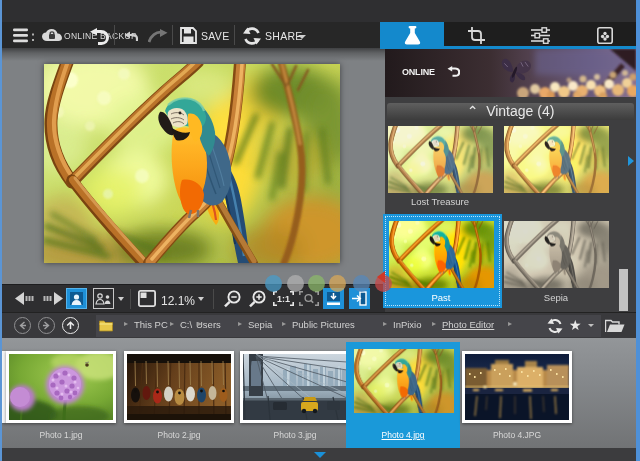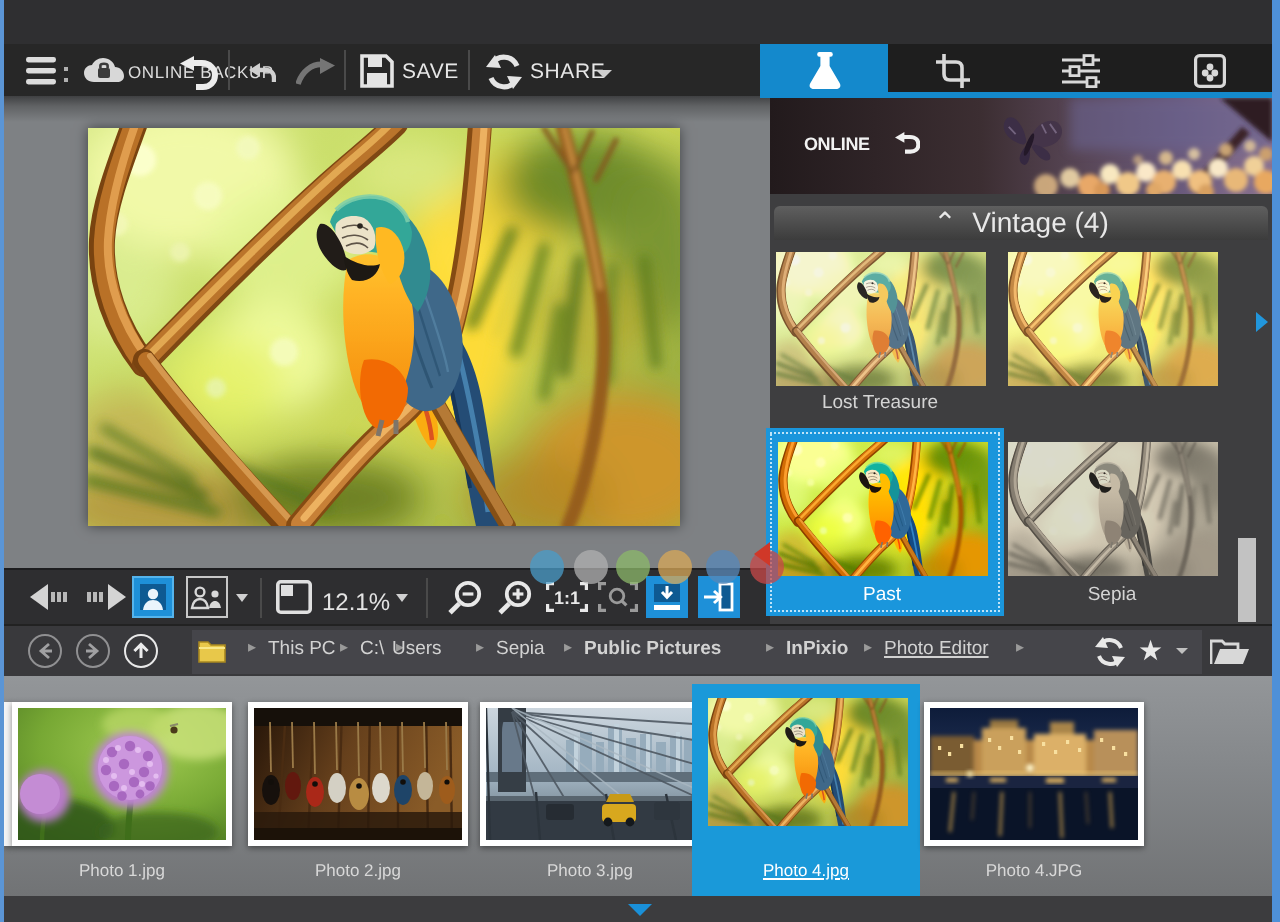--- a/index.html
+++ b/index.html
@@ -467,23 +467,23 @@
     </svg>
     <div class="crumb-chev" style="left:122px;">▸</div>
     <div class="crumb-item" style="left:132px;">This PC</div>
     <div class="crumb-chev" style="left:168px;">▸</div>
     <div class="crumb-item" style="left:178px;">C:\</div>
     <div class="crumb-chev" style="left:196px;">▸</div>
     <div class="crumb-item" style="left:194px;">Users</div>
     <div class="crumb-chev" style="left:236px;">▸</div>
     <div class="crumb-item" style="left:246px;">Sepia</div>
     <div class="crumb-chev" style="left:280px;">▸</div>
-    <div class="crumb-item" style="left:290px;font-weight:bold;">Public Pictures</div>
+    <div class="crumb-item" style="left:290px;">Public Pictures</div>
     <div class="crumb-chev" style="left:381px;">▸</div>
-    <div class="crumb-item" style="left:391px;font-weight:bold;">InPixio</div>
+    <div class="crumb-item" style="left:391px;">InPixio</div>
     <div class="crumb-chev" style="left:430px;">▸</div>
     <div class="crumb-item" style="left:440px;text-decoration:underline;">Photo Editor</div>
     <div class="crumb-chev" style="left:506px;">▸</div>
     <svg style="position:absolute;left:545px;top:5px;z-index:2" width="16" height="16" viewBox="0 0 16 16">
       <path d="M 13.5,6 A 6,6 0 0 0 3,4.5" stroke="#e8e8e8" stroke-width="2" fill="none"></path>
       <path d="M 2.5,10 A 6,6 0 0 0 13,11.5" stroke="#e8e8e8" stroke-width="2" fill="none"></path>
       <path d="M 4.5,0.5 L 0.5,5.5 L 7,6 Z" fill="#e8e8e8"></path>
       <path d="M 11.5,15.5 L 15.5,10.5 L 9,10 Z" fill="#e8e8e8"></path>
     </svg>
     <div style="position:absolute;left:567px;top:4px;z-index:2;color:#e8e8e8;font-size:14px;">★</div>

